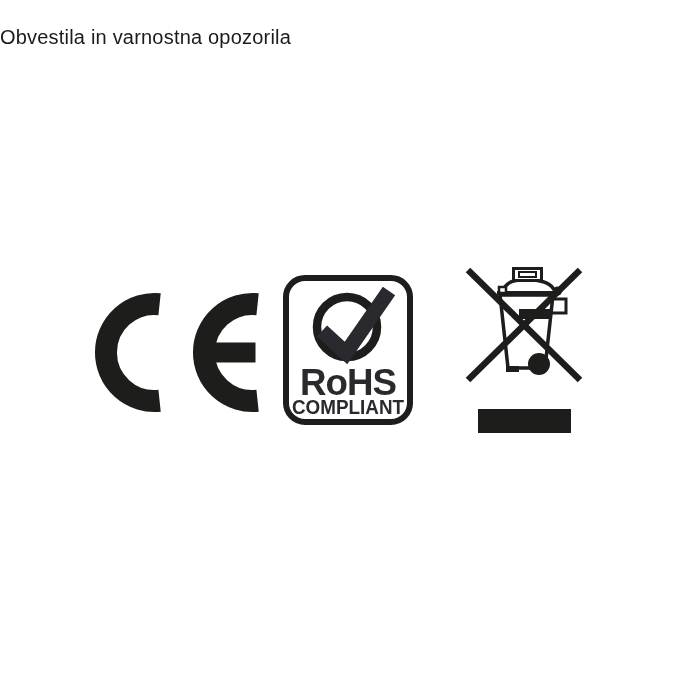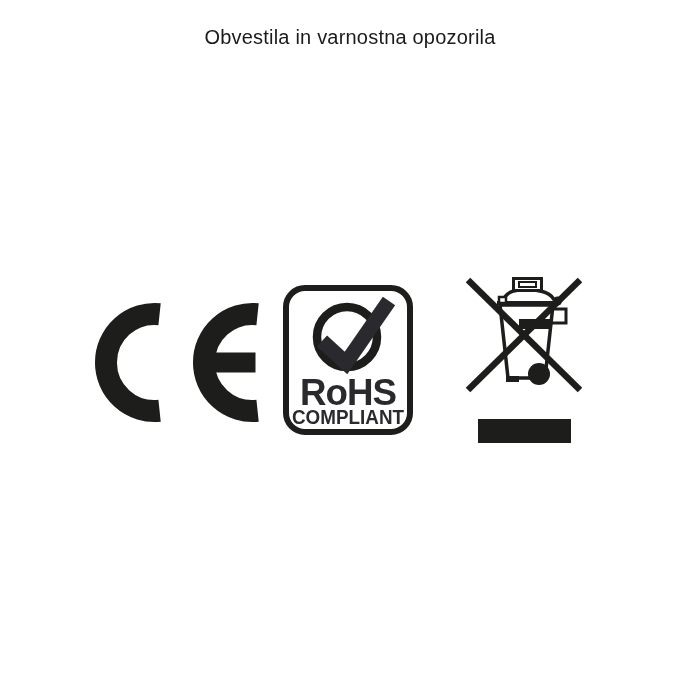--- a/index.html
+++ b/index.html
@@ -12,30 +12,30 @@
     height: 700px;
     position: relative;
     overflow: hidden;
     font-family: "Liberation Sans", sans-serif;
   }
   .page-title {
     position: absolute;
     top: 26px;
     left: 0;
     width: 700px;
-    text-align: center;
+    text-align: left;
     font-size: 20px;
     font-weight: 400;
     letter-spacing: 0.2px;
     color: #1b1b1b;
   }
   .marks-row {
     position: absolute;
     left: 0;
-    top: 10px;
+    top: 0;
     width: 700px;
     height: 572px;
   }
   .ce-mark {
     position: absolute;
     left: 93px;
     top: 291px;
     width: 176px;
     height: 123px;
   }

